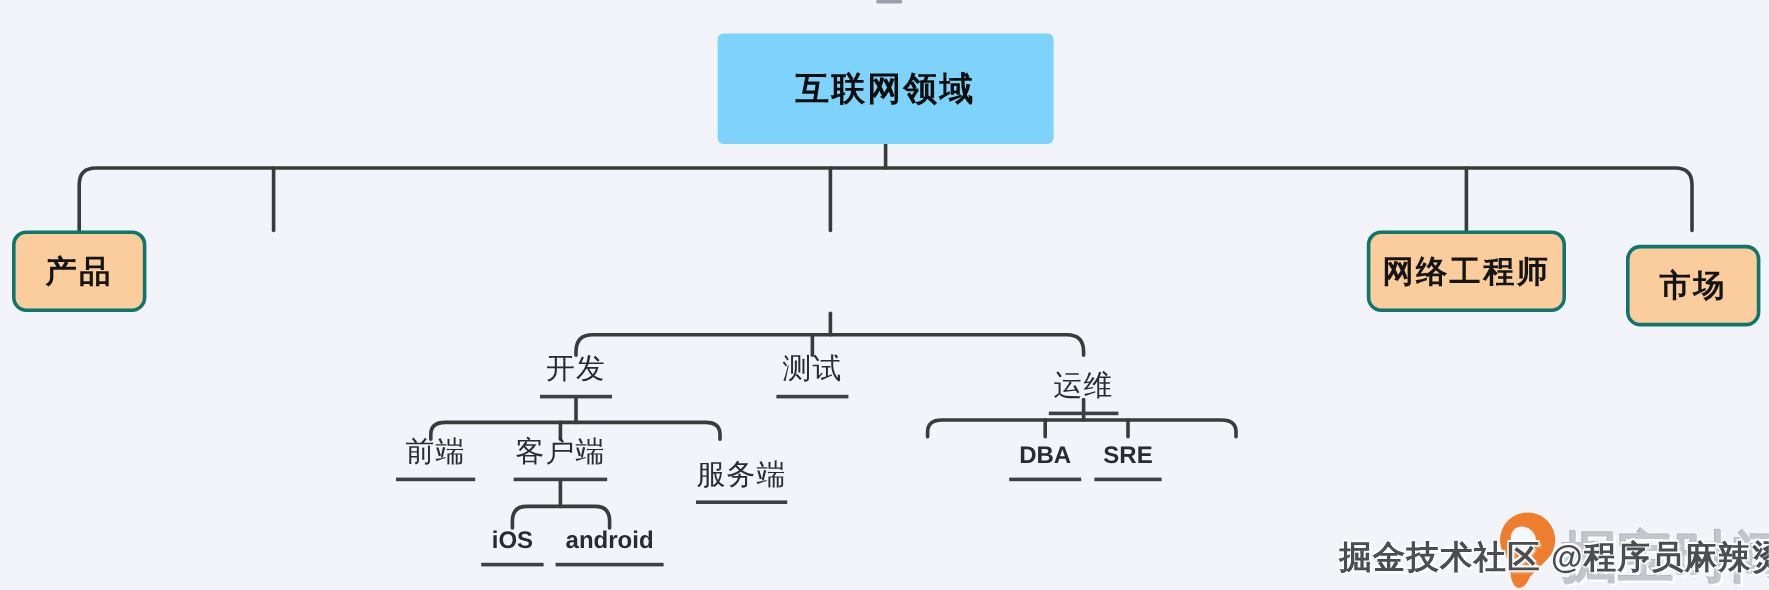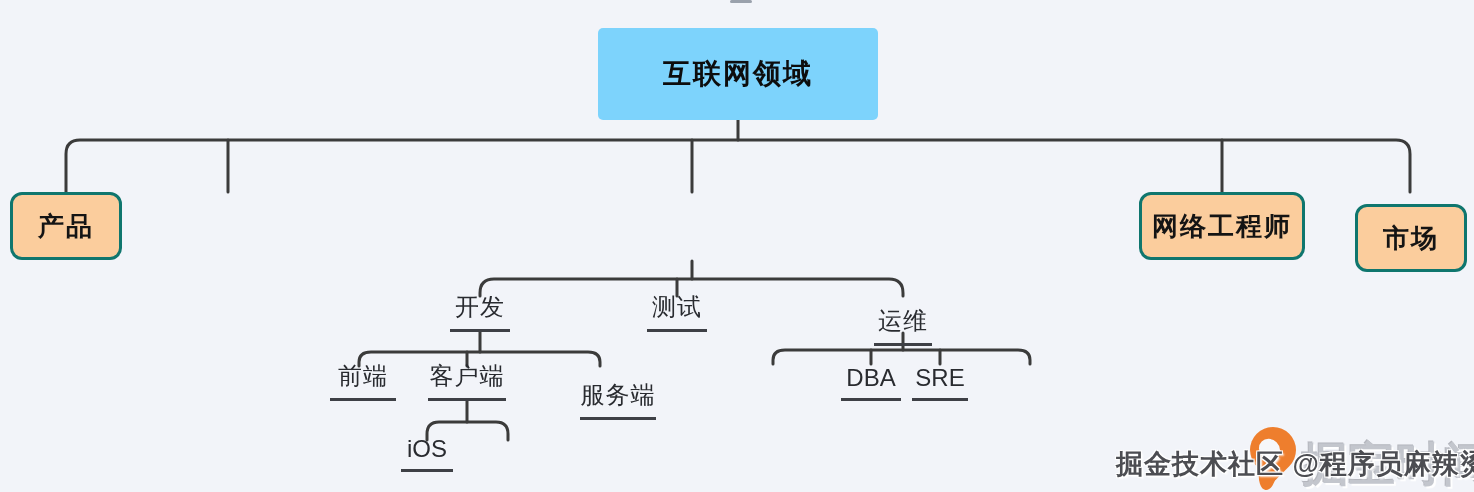--- a/index.html
+++ b/index.html
@@ -22,21 +22,21 @@
     font-size:28px;letter-spacing:2px;color:#0d0d0d;
   }
 
   
   .leaf{
     position:absolute;display:flex;align-items:flex-end;justify-content:center;
     font-size:24px;font-weight:400;color:#292b30;letter-spacing:1px;
     border-bottom:3px solid #3e4046;padding-bottom:6px;box-sizing:border-box;
     height:34px;cursor:pointer;white-space:nowrap;
   }
-  .leaf.latin{font-weight:400;letter-spacing:0;font-size:24px;text-align:right;}
+  .leaf.latin{font-weight:700;letter-spacing:0;font-size:20px;text-align:right;}
 
   
   .top-stub{position:absolute;left:730px;top:0;width:22px;height:3px;background:#9aa1ac;border-radius:2px;}
 
   
   .wm-big{
     position:absolute;left:1302px;top:434px;font-size:46px;font-weight:bold;
     color:#c3c6cd;letter-spacing:1px;white-space:nowrap;
     text-shadow:-1px -1px 0 rgba(130,132,140,.55), 2px 2px 1px #ffffff;
   }
@@ -108,14 +108,15 @@
   <div class="leaf" style="left:874px;top:312px;width:58px;">运维</div>
 
   <div class="leaf" style="left:330px;top:367px;width:66px;">前端</div>
   <div class="leaf" style="left:428px;top:367px;width:78px;">客户端</div>
   <div class="leaf" style="left:580px;top:367px;width:76px;margin-top:19px;">服务端</div>
 
   <div class="leaf latin" style="left:841px;top:367px;width:60px;">DBA</div>
   <div class="leaf latin" style="left:912px;top:367px;width:56px;">SRE</div>
 
   <div class="leaf latin" style="left:401px;top:438px;width:52px;">iOS</div>
+  <div class="leaf latin" style="left:463px;top:438px;width:90px;">android</div>
 
 </div>
 
 </body></html>

